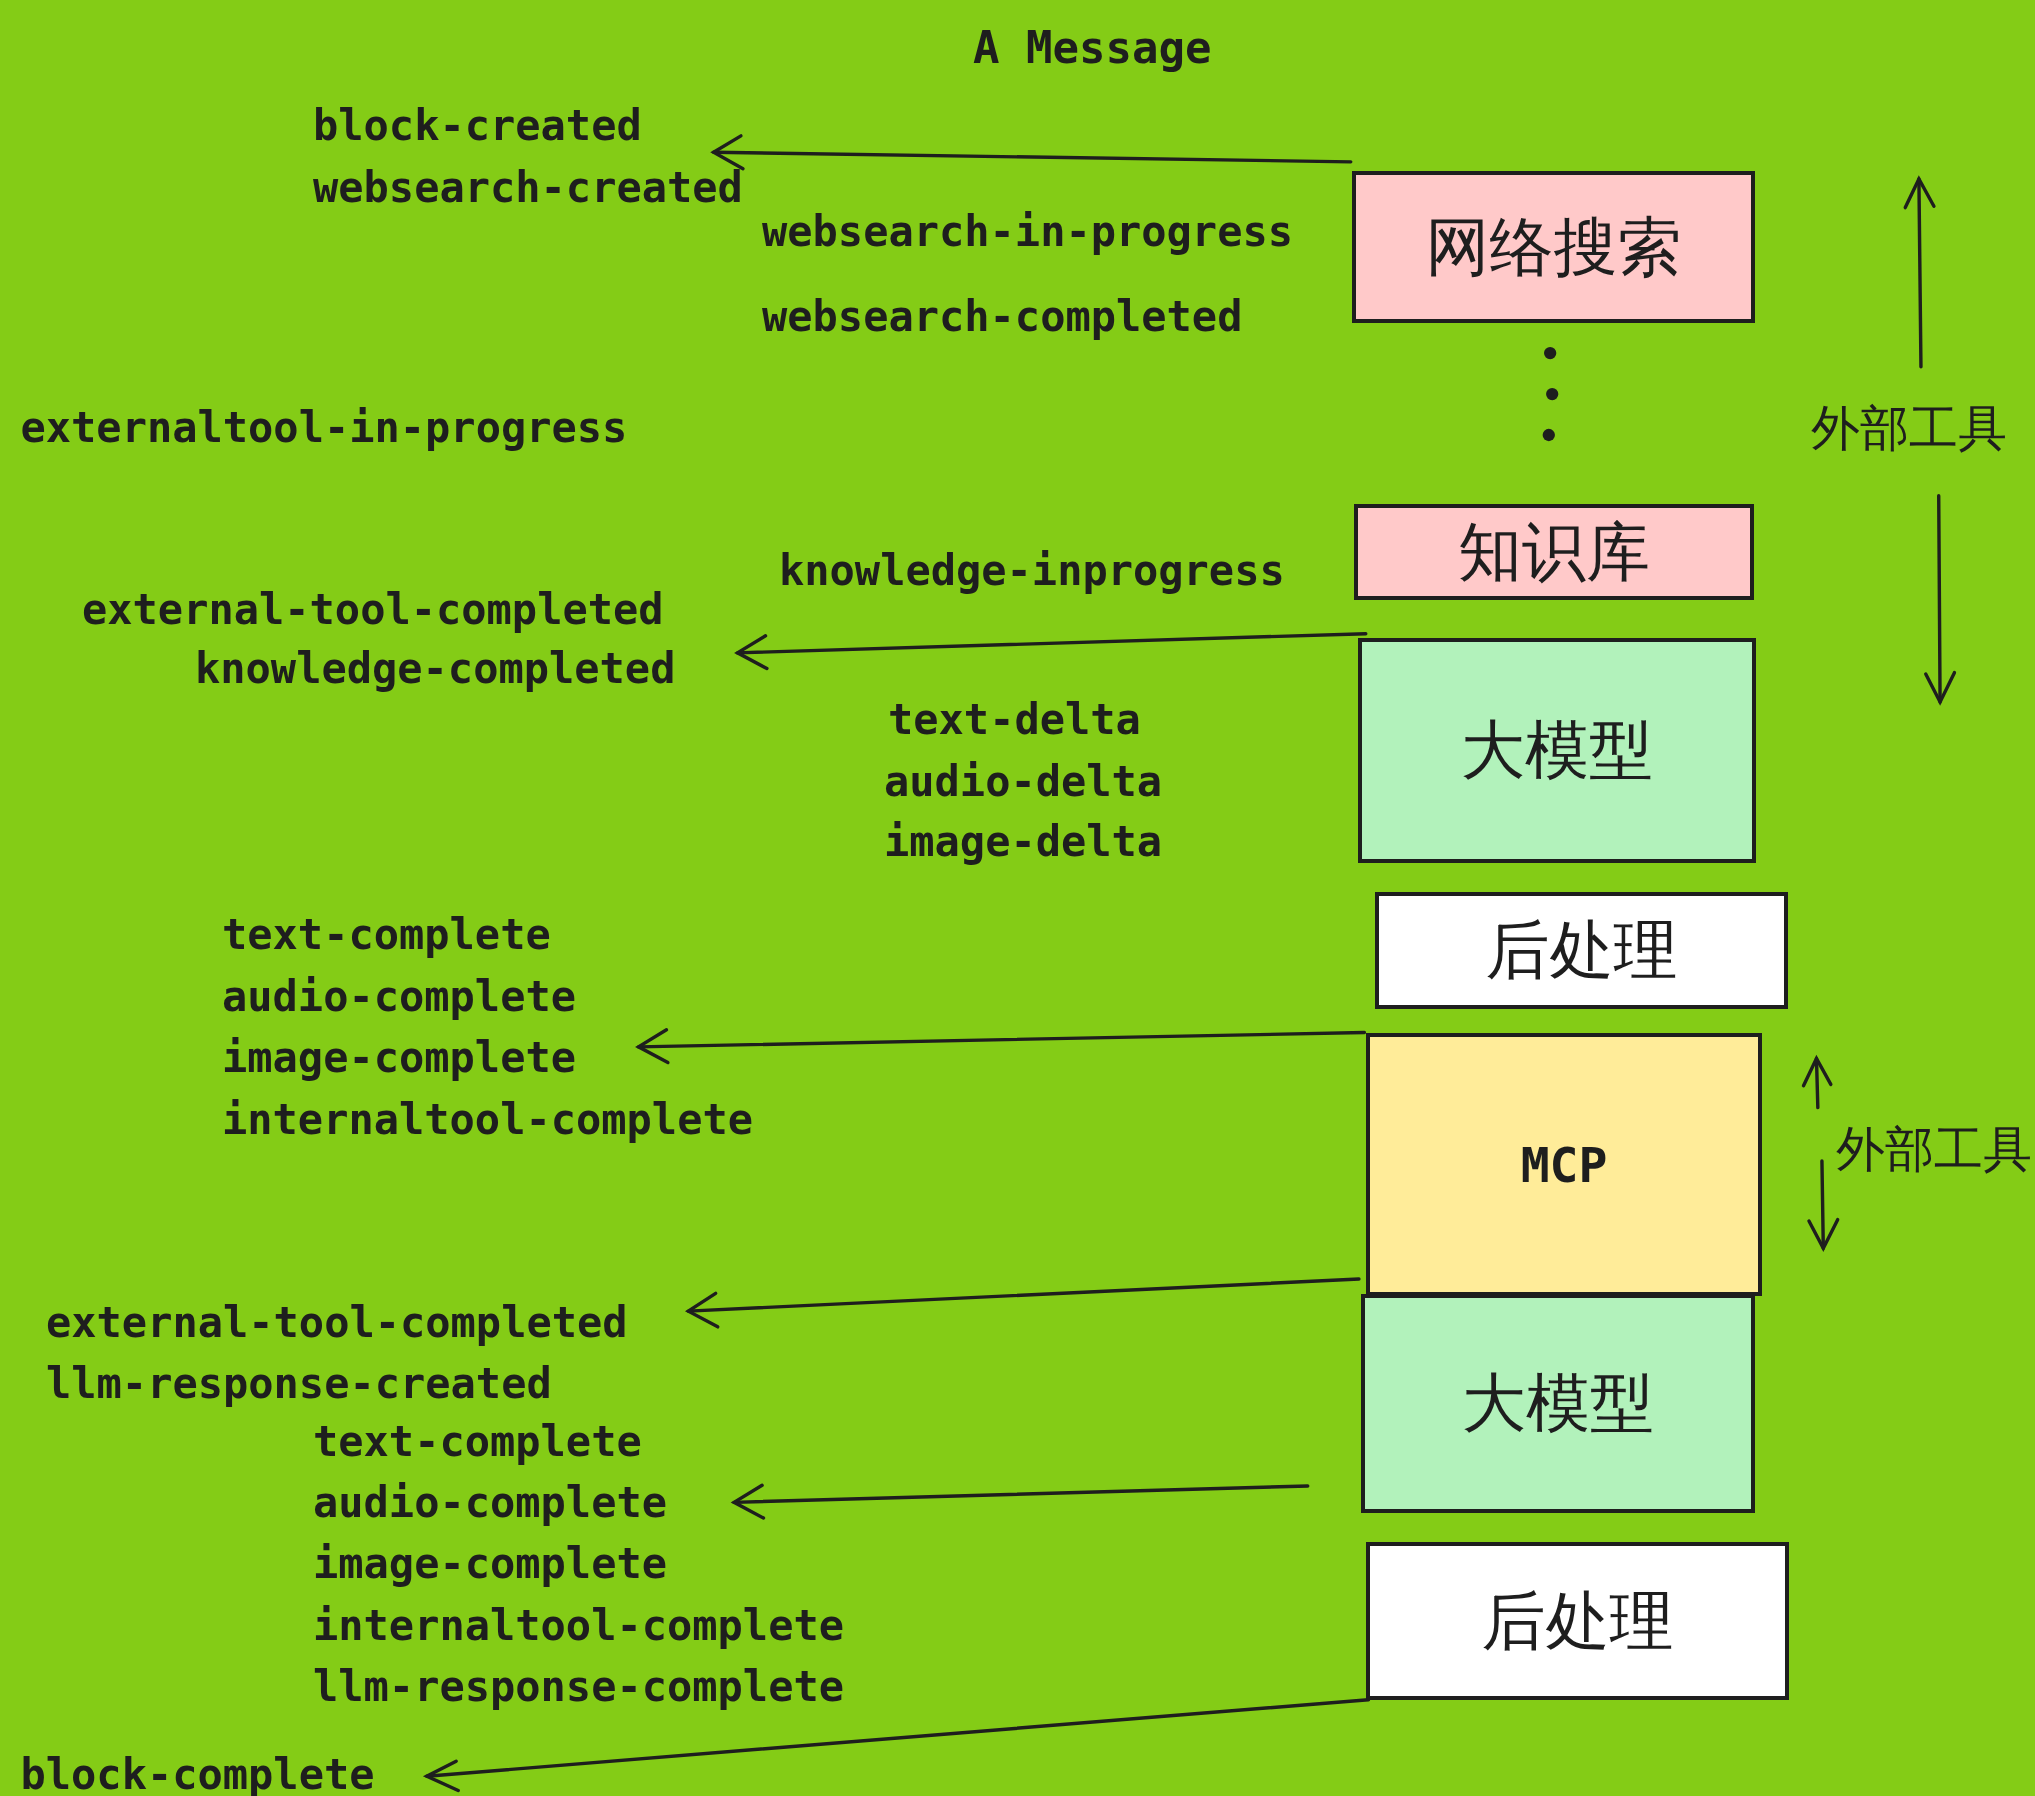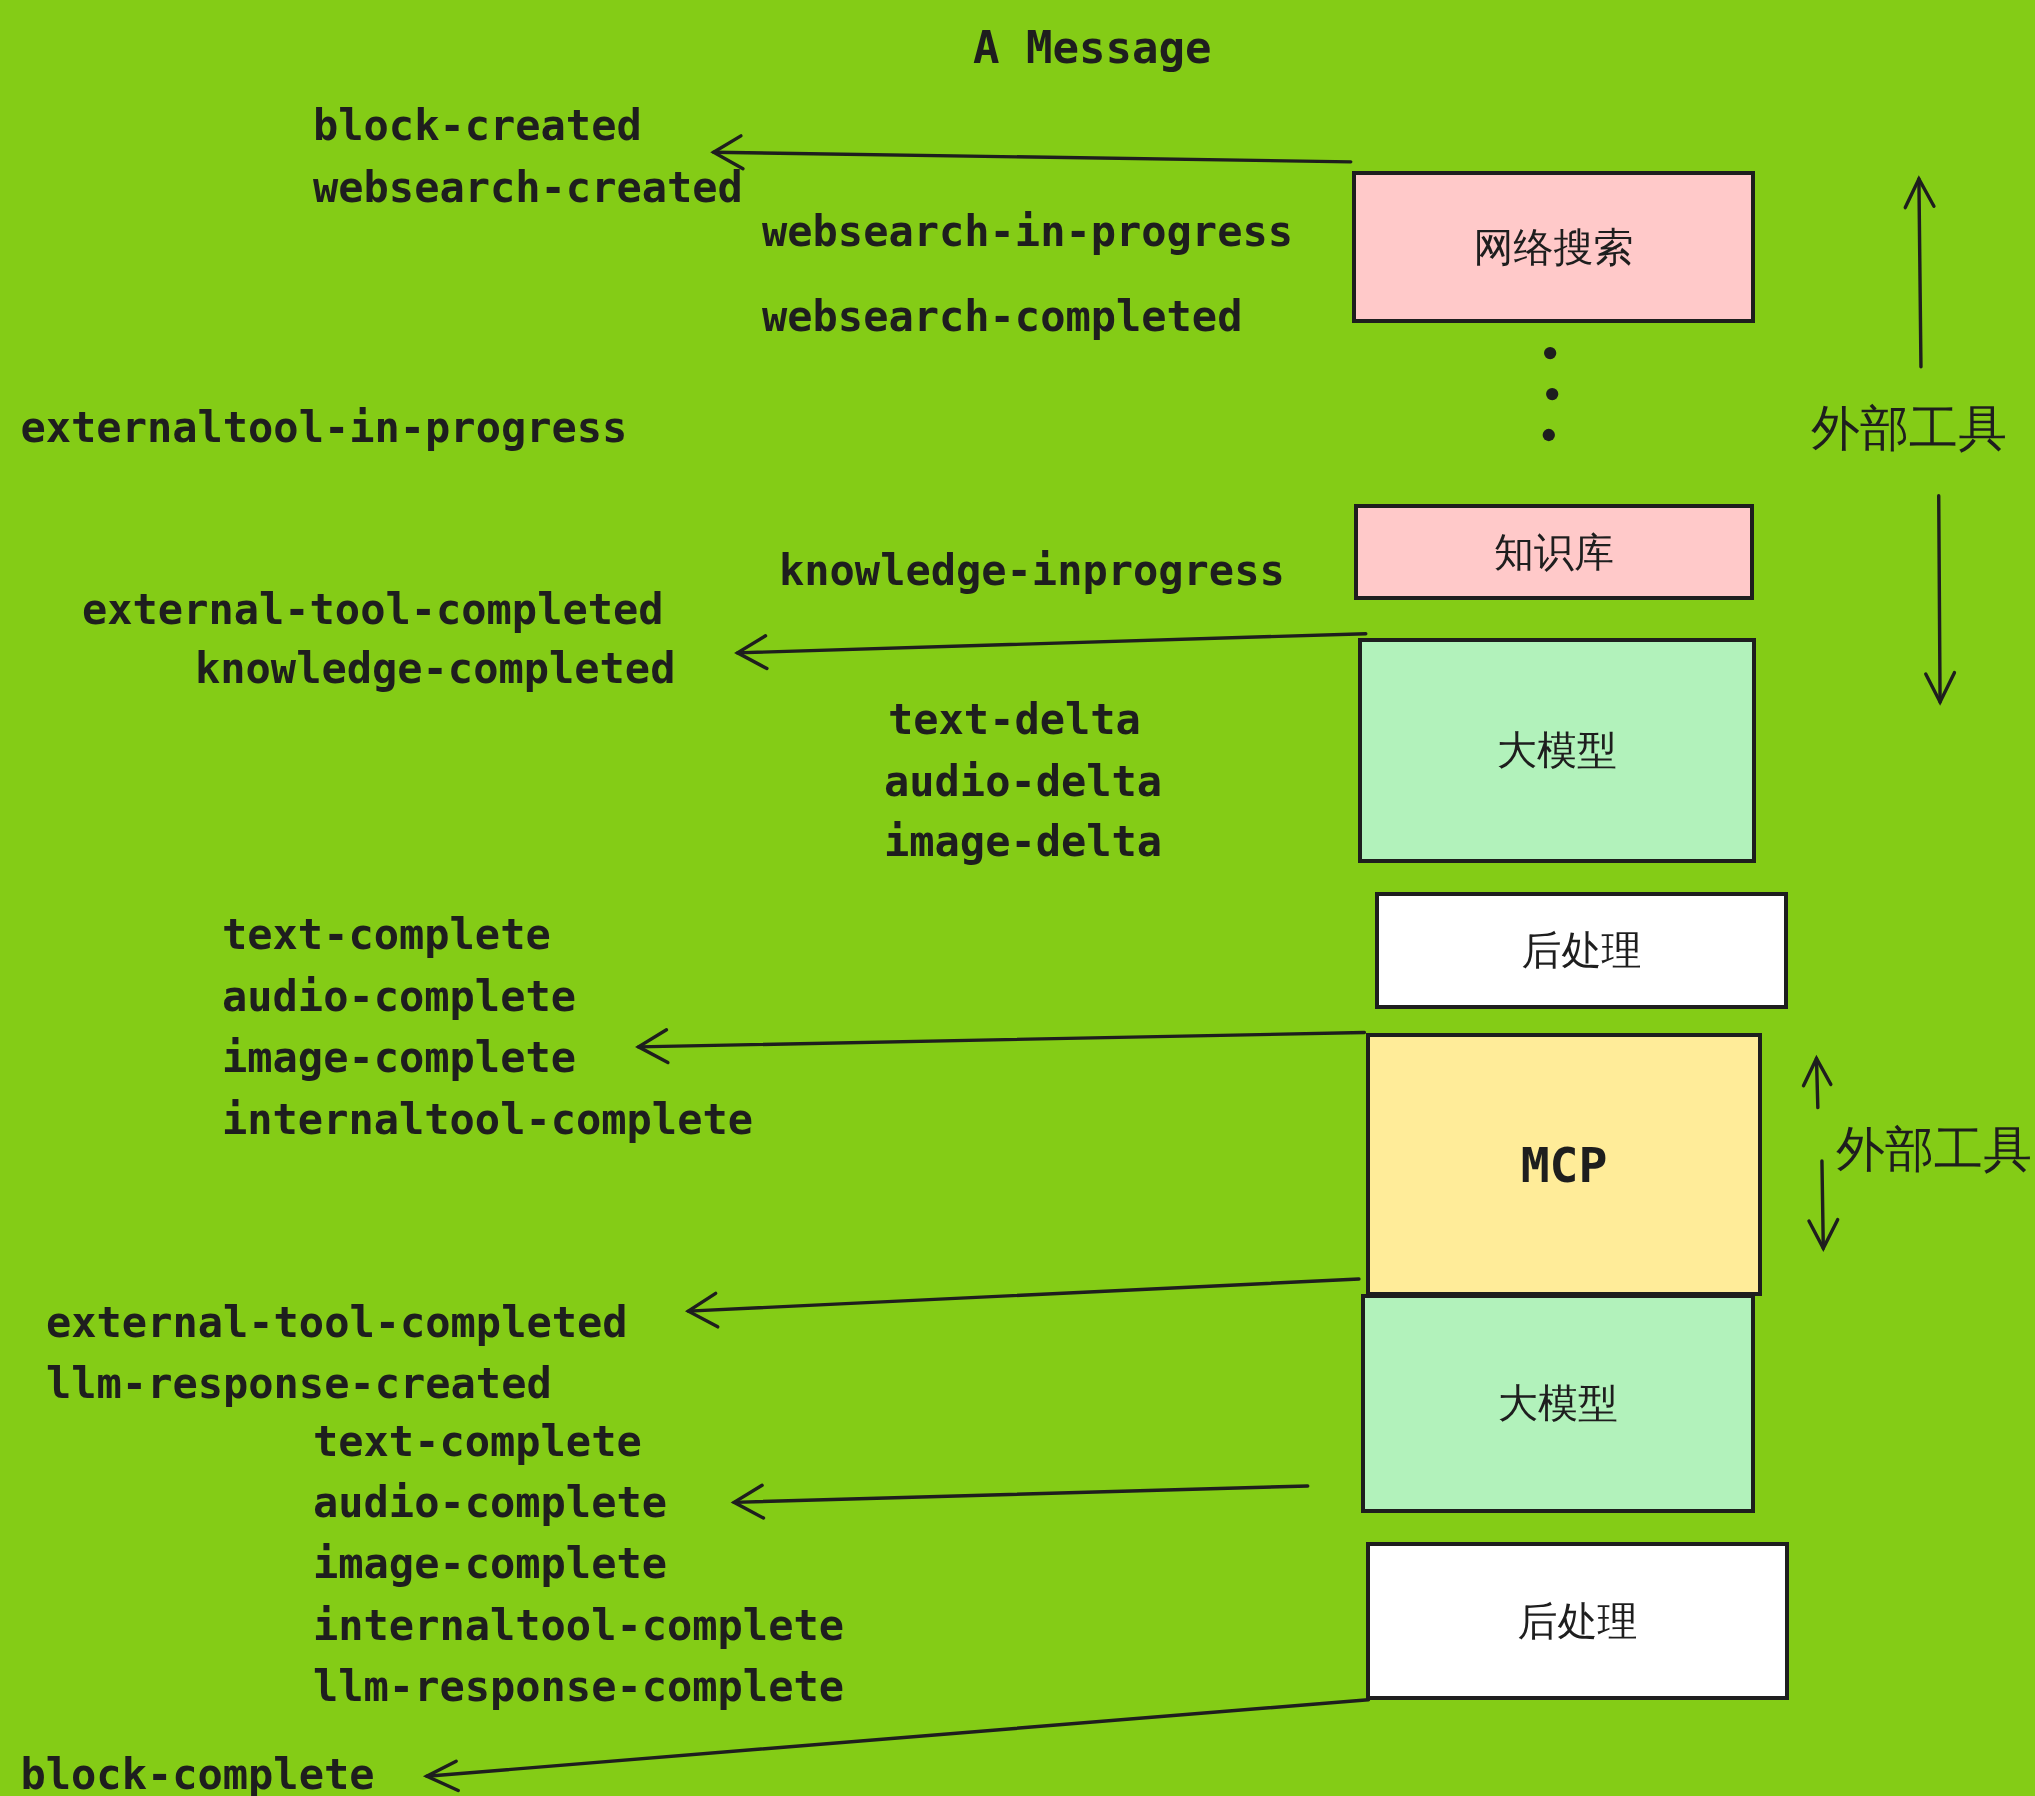--- a/index.html
+++ b/index.html
@@ -21,21 +21,21 @@
     font-size:42px;font-weight:700;
     white-space:nowrap;
     letter-spacing:0px;
   }
   .node{
     position:absolute;
     border:4.1px solid #1e1e1e;
     display:flex;align-items:center;justify-content:center;
     box-sizing:border-box;
     font-family:Liberation Sans, sans-serif;
-    font-size:40px;font-weight:500;
+    font-size:64px;font-weight:500;
     white-space:nowrap;
   }
   .node.mono{font-family:"DejaVu Sans Mono", monospace;font-size:48px;font-weight:700;}
   .pink{background:#ffc9c9;}
   .green{background:#b2f2bb;}
   .yellow{background:#ffec99;}
   .white{background:#ffffff;}
   .side-label{
     position:absolute;
     font-family:"Liberation Sans", sans-serif;

